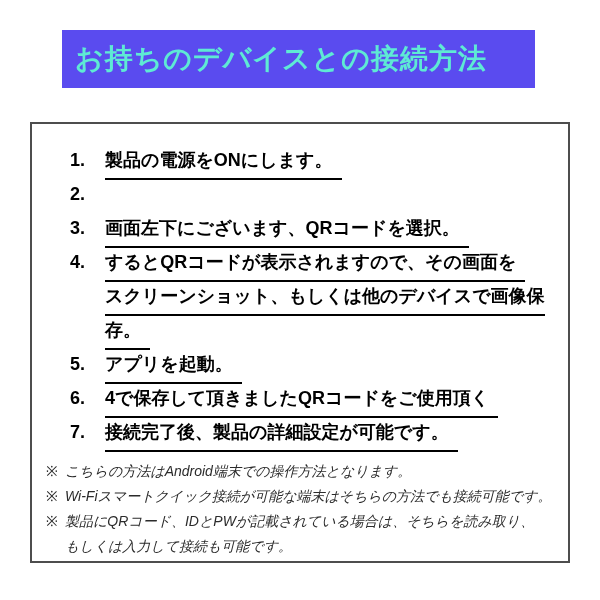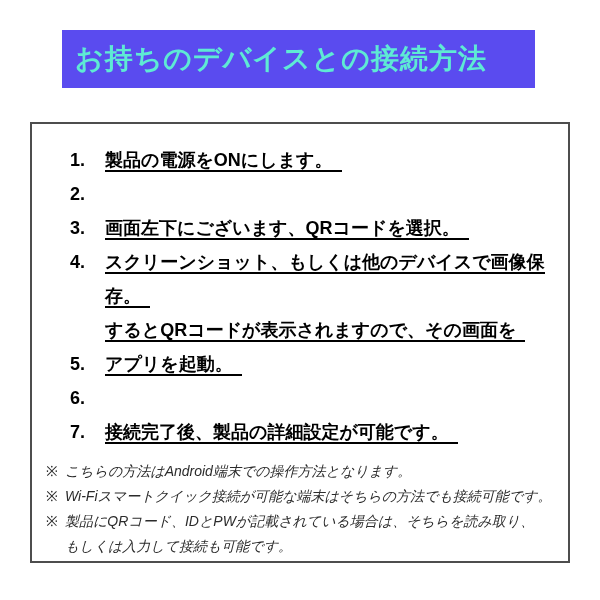--- a/index.html
+++ b/index.html
@@ -57,21 +57,21 @@
   }
   .step-lines {
     flex: 1;
   }
   .step-line {
     display: block;
   }
   .u {
     border-bottom: 2px solid #000000;
     padding-right: 9px;
-    padding-bottom: 0px;
+    padding-bottom: 8px;
   }
   .notes-list {
     margin-top: 10px;
     margin-left: 14px;
     margin-right: 10px;
   }
   .note-row {
     display: flex;
     font-size: 14px;
     line-height: 25px;
@@ -111,33 +111,34 @@
       </div>
       <div class="step-row">
         <span class="step-num">3.</span>
         <div class="step-lines">
           <div class="step-line"><span class="u">画面左下にございます、QRコードを選択。</span></div>
         </div>
       </div>
       <div class="step-row">
         <span class="step-num">4.</span>
         <div class="step-lines">
+          <div class="step-line"><span class="u">するとQRコードが表示されますので、その画面を</span></div>
           <div class="step-line"><span class="u">スクリーンショット、もしくは他のデバイスで画像保存。</span></div>
-          <div class="step-line"><span class="u">するとQRコードが表示されますので、その画面を</span></div>
         </div>
       </div>
       <div class="step-row">
         <span class="step-num">5.</span>
         <div class="step-lines">
           <div class="step-line"><span class="u">アプリを起動。</span></div>
         </div>
       </div>
       <div class="step-row">
         <span class="step-num">6.</span>
         <div class="step-lines">
+          <div class="step-line"><span class="u">4で保存して頂きましたQRコードをご使用頂く</span></div>
         </div>
       </div>
       <div class="step-row">
         <span class="step-num">7.</span>
         <div class="step-lines">
           <div class="step-line"><span class="u">接続完了後、製品の詳細設定が可能です。</span></div>
         </div>
       </div>
     </div>
   <div class="notes-list">

